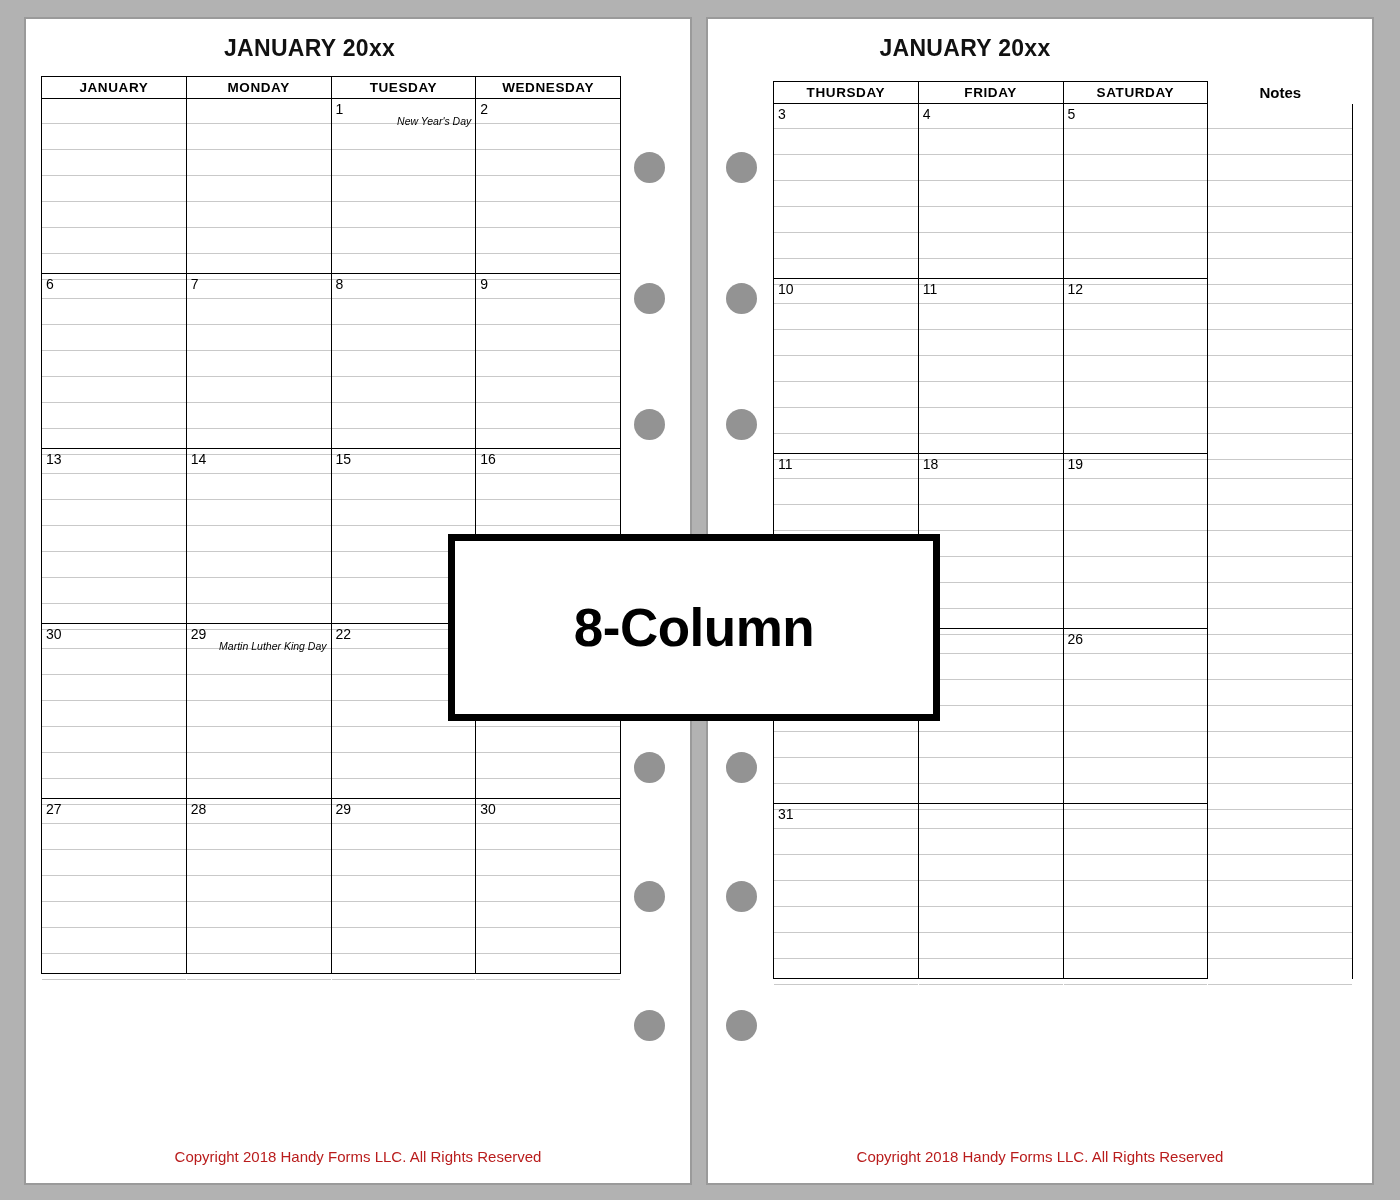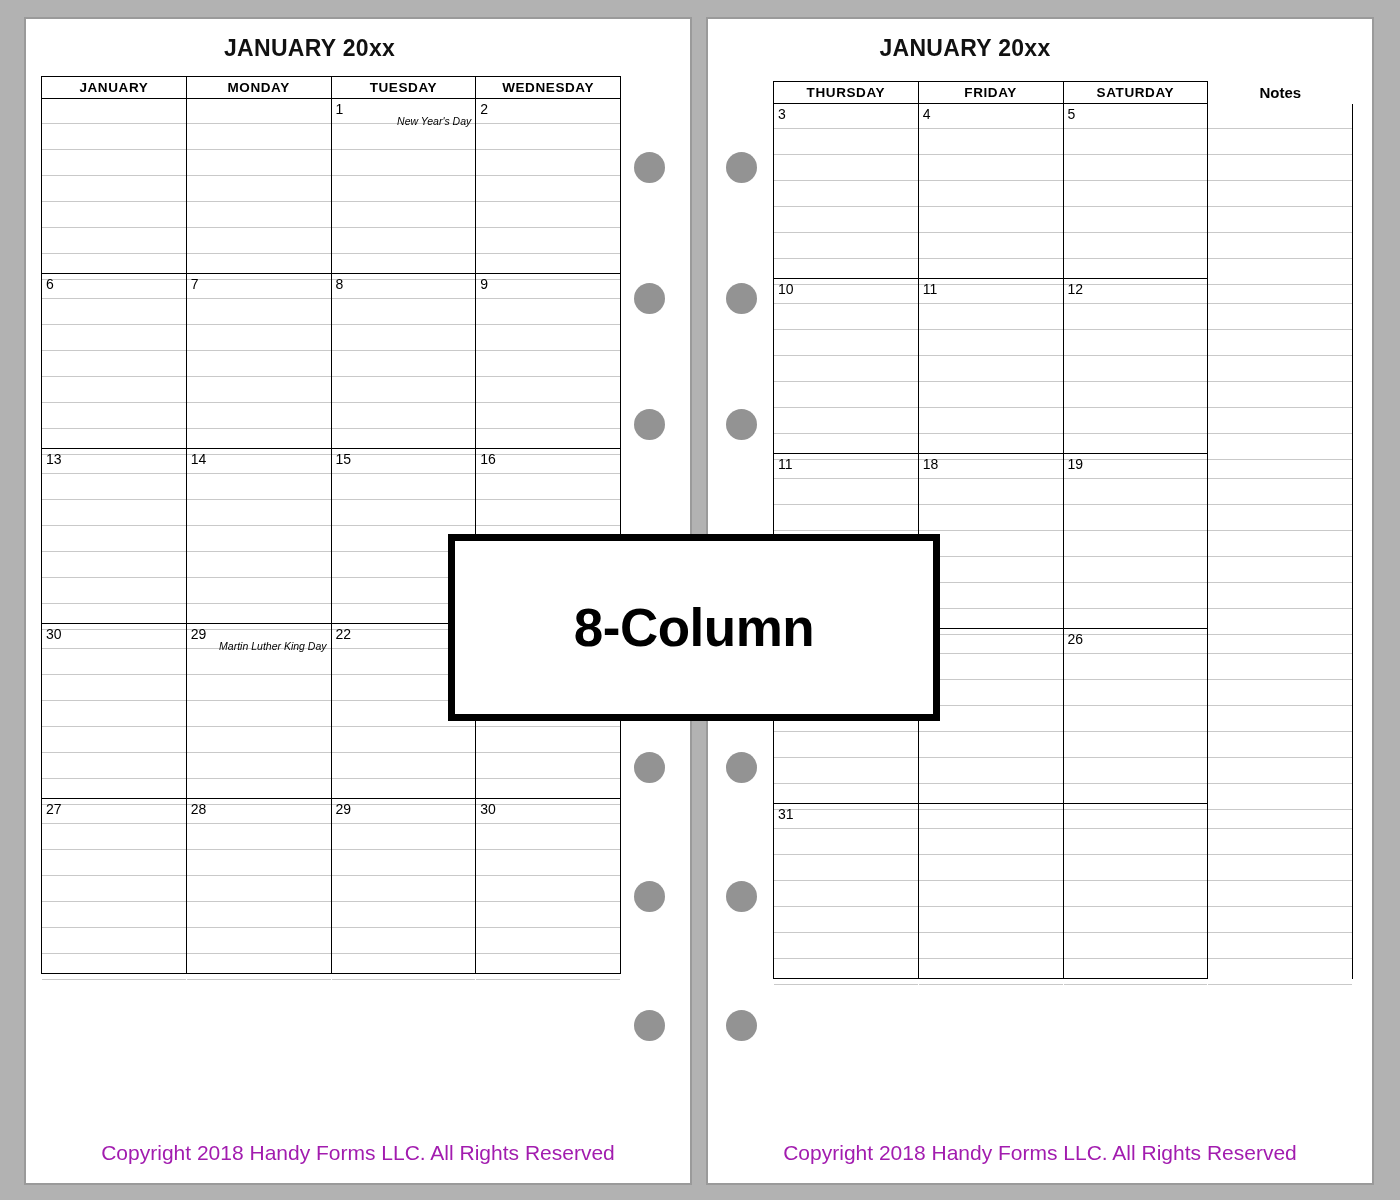--- a/index.html
+++ b/index.html
@@ -156,22 +156,22 @@
     border-radius: 50%;
     background: #939393;
     left: 4px;
   }
   .copyright {
     position: absolute;
     bottom: 18px;
     left: 0;
     width: 100%;
     text-align: center;
-    font-size: 21px;
-    color: #a21caf;
+    font-size: 15px;
+    color: #b91c1c;
   }
   .stamp {
     position: absolute;
     left: 448px;
     top: 508px;
     width: 492px;
     height: 187px;
     background: #fff;
     border: 7px solid #000;
     box-sizing: border-box;

